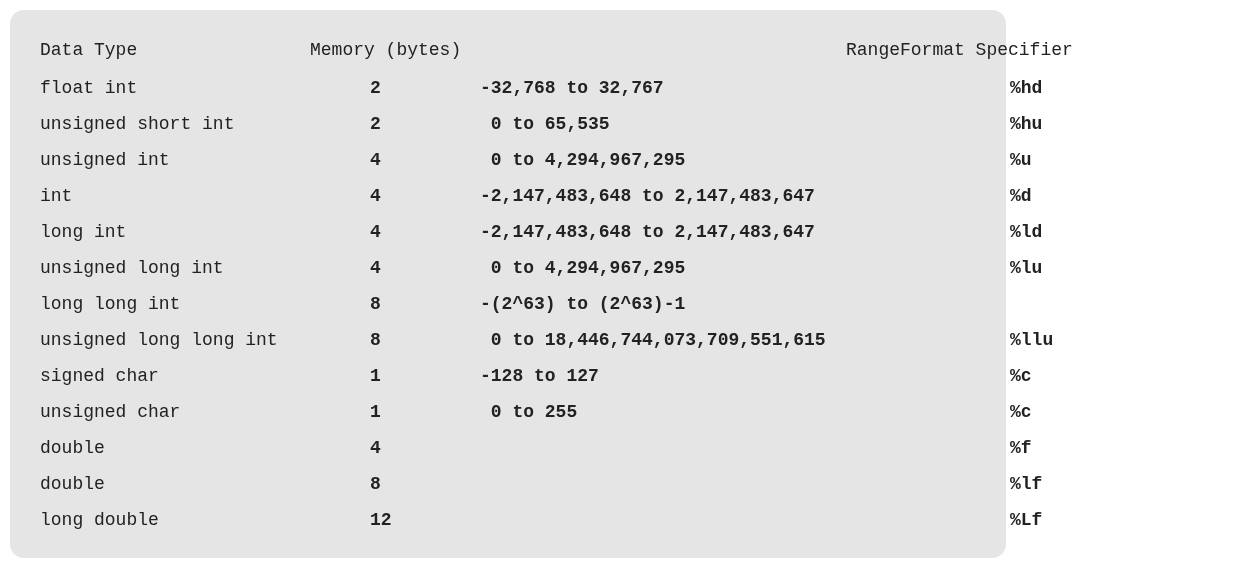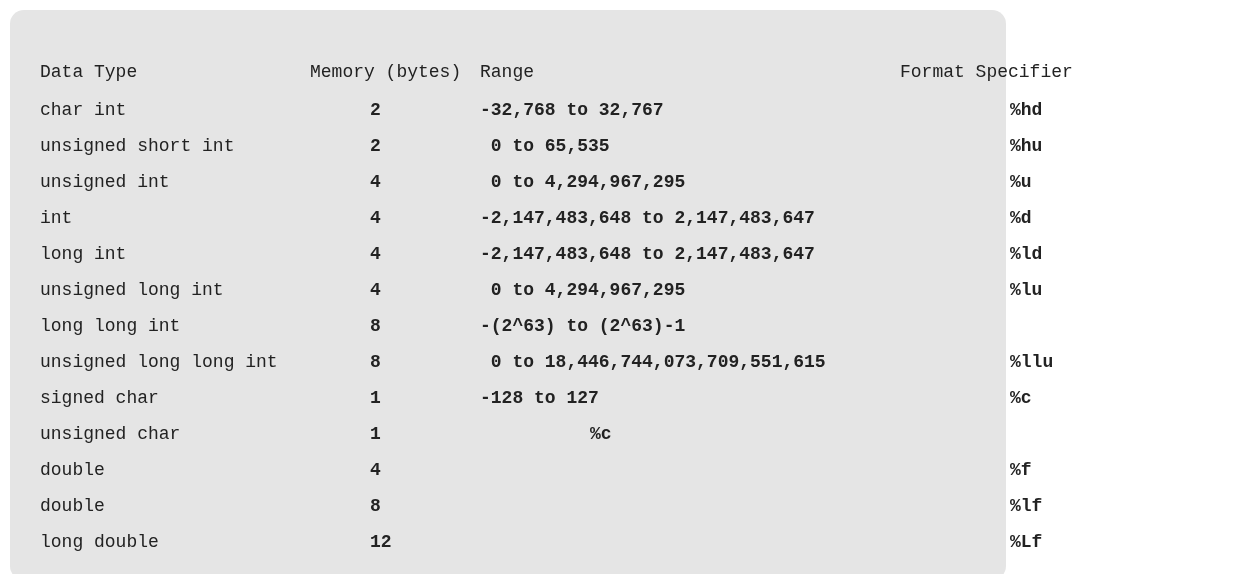--- a/index.html
+++ b/index.html
@@ -31,32 +31,31 @@
       margin-bottom: 2px;
     }
     .col-type {
       width: 270px;
       flex: 0 0 270px;
     }
     .col-mem-header {
       width: 170px;
       flex: 0 0 170px;
       text-align: left;
-      margin-top: 22px;
     }
     .col-mem {
       width: 170px;
       flex: 0 0 170px;
       padding-left: 60px;
       font-weight: bold;
     }
     .col-range-header {
       width: 420px;
       flex: 0 0 420px;
-      text-align: left;
+      text-align: right;
     }
     .col-range {
       width: 420px;
       flex: 0 0 420px;
       padding-left: 0;
       font-weight: bold;
     }
     .col-fmt-header {
       flex: 1;
       text-align: left;
@@ -72,21 +71,21 @@
 
 <div class="container">
   <div class="row header">
     <div class="col-type">Data Type</div>
     <div class="col-mem-header">Memory (bytes)</div>
     <div class="col-range-header">Range</div>
     <div class="col-fmt-header">Format Specifier</div>
   </div>
 
   <div class="row">
-    <div class="col-type">char int</div>
+    <div class="col-type">float int</div>
     <div class="col-mem">2</div>
     <div class="col-range">-32,768 to 32,767</div>
     <div class="col-fmt">%hd</div>
   </div>
   <div class="row">
     <div class="col-type">unsigned short int</div>
     <div class="col-mem">2</div>
     <div class="col-range"> 0 to 65,535</div>
     <div class="col-fmt">%hu</div>
   </div>
@@ -127,20 +126,21 @@
   </div>
   <div class="row">
     <div class="col-type">signed char</div>
     <div class="col-mem">1</div>
     <div class="col-range">-128 to 127</div>
     <div class="col-fmt">%c</div>
   </div>
   <div class="row">
     <div class="col-type">unsigned char</div>
     <div class="col-mem">1</div>
+    <div class="col-range"> 0 to 255</div>
     <div class="col-fmt">%c</div>
   </div>
   <div class="row">
     <div class="col-type">double</div>
     <div class="col-mem">4</div>
     <div class="col-range"></div>
     <div class="col-fmt">%f</div>
   </div>
   <div class="row">
     <div class="col-type">double</div>

